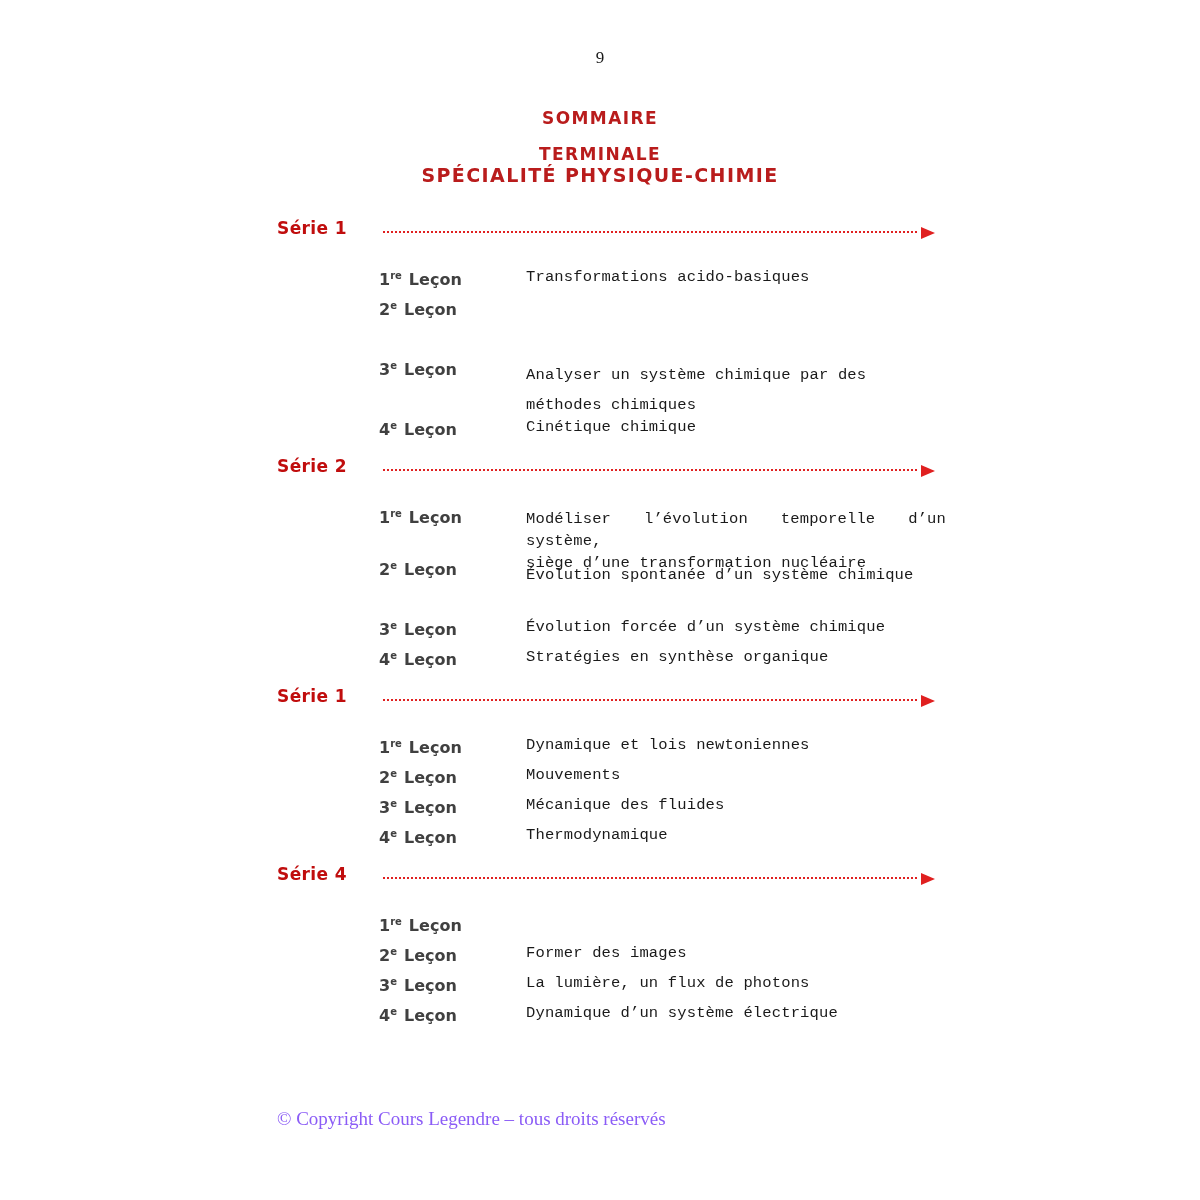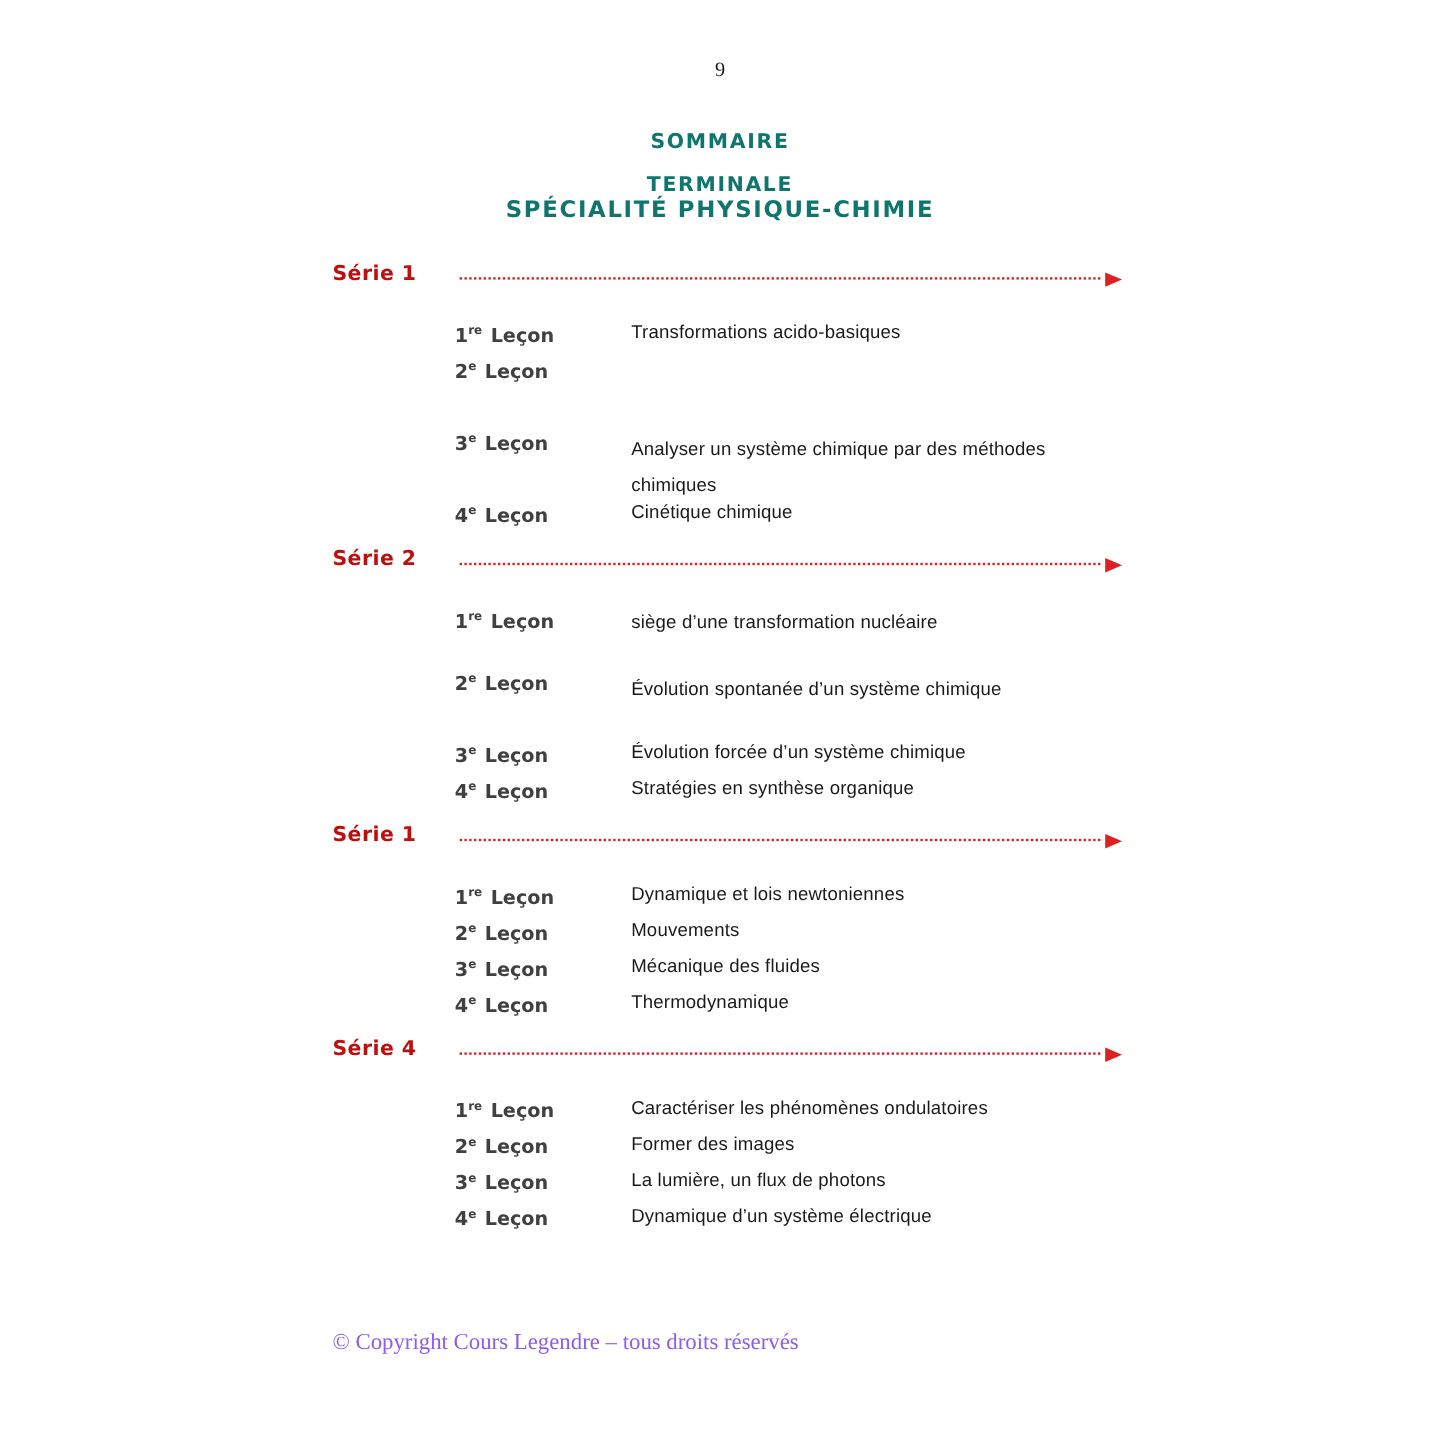--- a/index.html
+++ b/index.html
@@ -32,21 +32,21 @@
   .title-block {
     position: absolute;
     top: 108px;
     left: 0;
     width: 1200px;
     text-align: center;
   }
   .title-line {
     font-family: "DejaVu Sans", sans-serif;
     font-weight: bold;
-    color: #0f766e;
+    color: #b91c1c;
     letter-spacing: 1.4px;
   }
   .title-main   { font-size: 17px; margin-bottom: 16px; }
   .title-level  { font-size: 17px; }
   .title-spec   { font-size: 19px; }
 
   
   .content {
     position: absolute;
     top: 213px;
@@ -120,21 +120,21 @@
     font-weight: bold;
     vertical-align: super;
     line-height: 0;
   }
   .lesson-label .gap { display: inline-block; width: 7px; }
   .lesson-title {
     position: absolute;
     left: 526px;
     top: 0;
     width: 418px;
-    font-family: Liberation Sans, sans-serif;
+    font-family: Liberation Mono, monospace;
     font-size: 15.5px;
     color: #1a1a1a;
     letter-spacing: 0.15px;
   }
   
   .lesson-title.loose {
     line-height: 30px;
   }
   .lesson-title.single {
     line-height: 1;
@@ -209,20 +209,21 @@
         <div class="serie-label">Série 2</div>
         <div class="serie-arrow">
           <span class="shaft"></span>
           <span class="head"></span>
         </div>
       </div>
       <div class="lessons">
         <div class="lesson-row" style="height:52px;margin-top:21px;">
           <div class="lesson-label"><span>1</span><sup>re</sup><span class="gap"></span><span>Leçon</span></div>
           <div class="lesson-title justified">
+            <span class="l1">Modéliser l’évolution temporelle d’un système,</span>
             <span class="l2">siège d’une transformation nucléaire</span>
           </div>
         </div>
         <div class="lesson-row" style="height:60px;margin-top:0px;">
           <div class="lesson-label"><span>2</span><sup>e</sup><span class="gap"></span><span>Leçon</span></div>
           <div class="lesson-title loose">Évolution spontanée d’un système chimique</div>
         </div>
         <div class="lesson-row" style="height:30px;margin-top:0px;">
           <div class="lesson-label"><span>3</span><sup>e</sup><span class="gap"></span><span>Leçon</span></div>
           <div class="lesson-title single">Évolution forcée d’un système chimique</div>
@@ -266,21 +267,20 @@
       <div class="serie-row">
         <div class="serie-label">Série 4</div>
         <div class="serie-arrow">
           <span class="shaft"></span>
           <span class="head"></span>
         </div>
       </div>
       <div class="lessons">
         <div class="lesson-row" style="height:30px;margin-top:21px;">
           <div class="lesson-label"><span>1</span><sup>re</sup><span class="gap"></span><span>Leçon</span></div>
-          <div class="lesson-title single">Caractériser les phénomènes ondulatoires</div>
         </div>
         <div class="lesson-row" style="height:30px;margin-top:0px;">
           <div class="lesson-label"><span>2</span><sup>e</sup><span class="gap"></span><span>Leçon</span></div>
           <div class="lesson-title single">Former des images</div>
         </div>
         <div class="lesson-row" style="height:30px;margin-top:0px;">
           <div class="lesson-label"><span>3</span><sup>e</sup><span class="gap"></span><span>Leçon</span></div>
           <div class="lesson-title single">La lumière, un flux de photons</div>
         </div>
         <div class="lesson-row" style="height:30px;margin-top:0px;">

